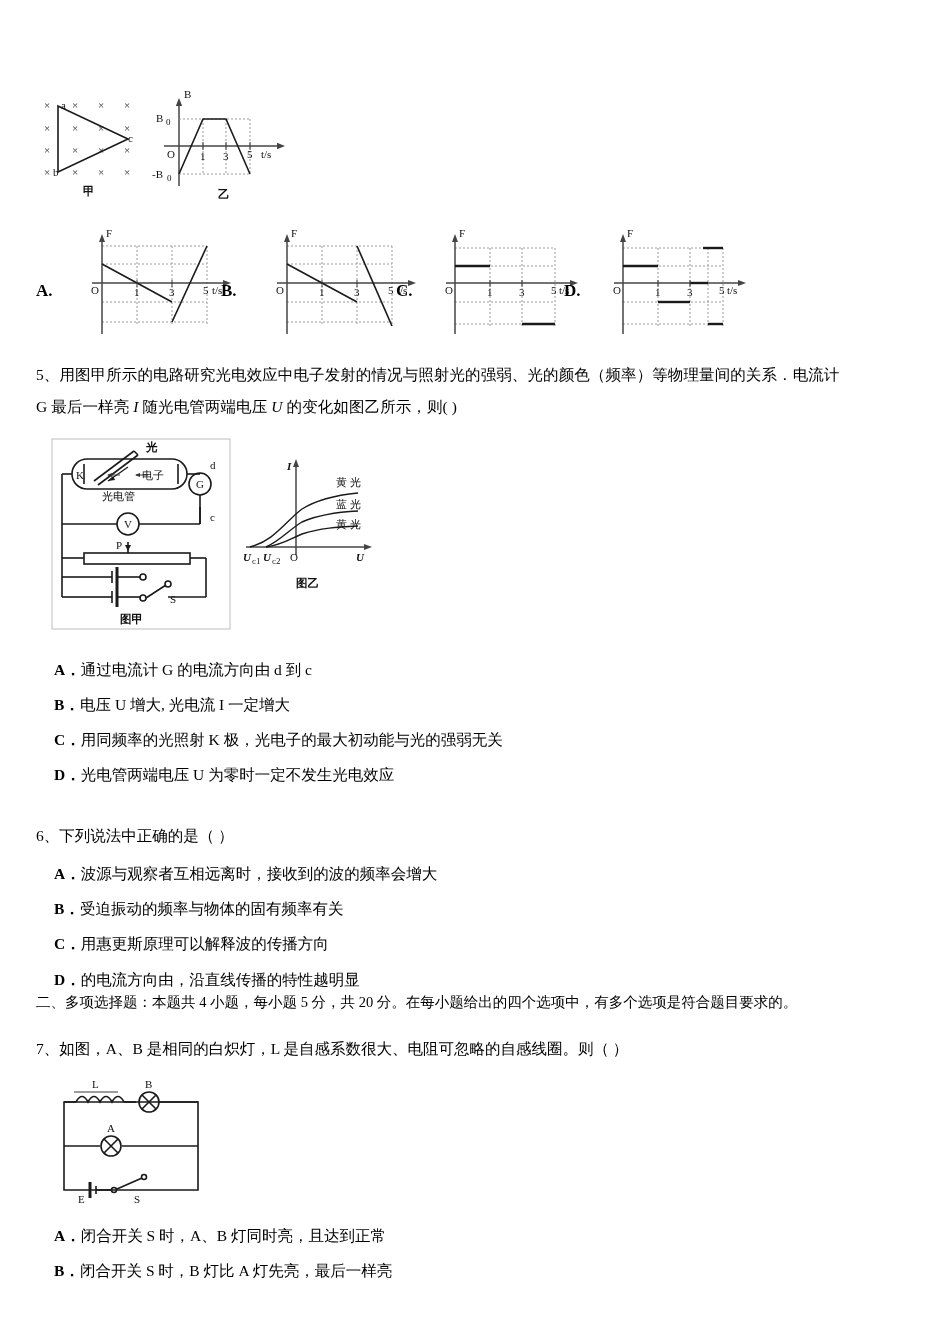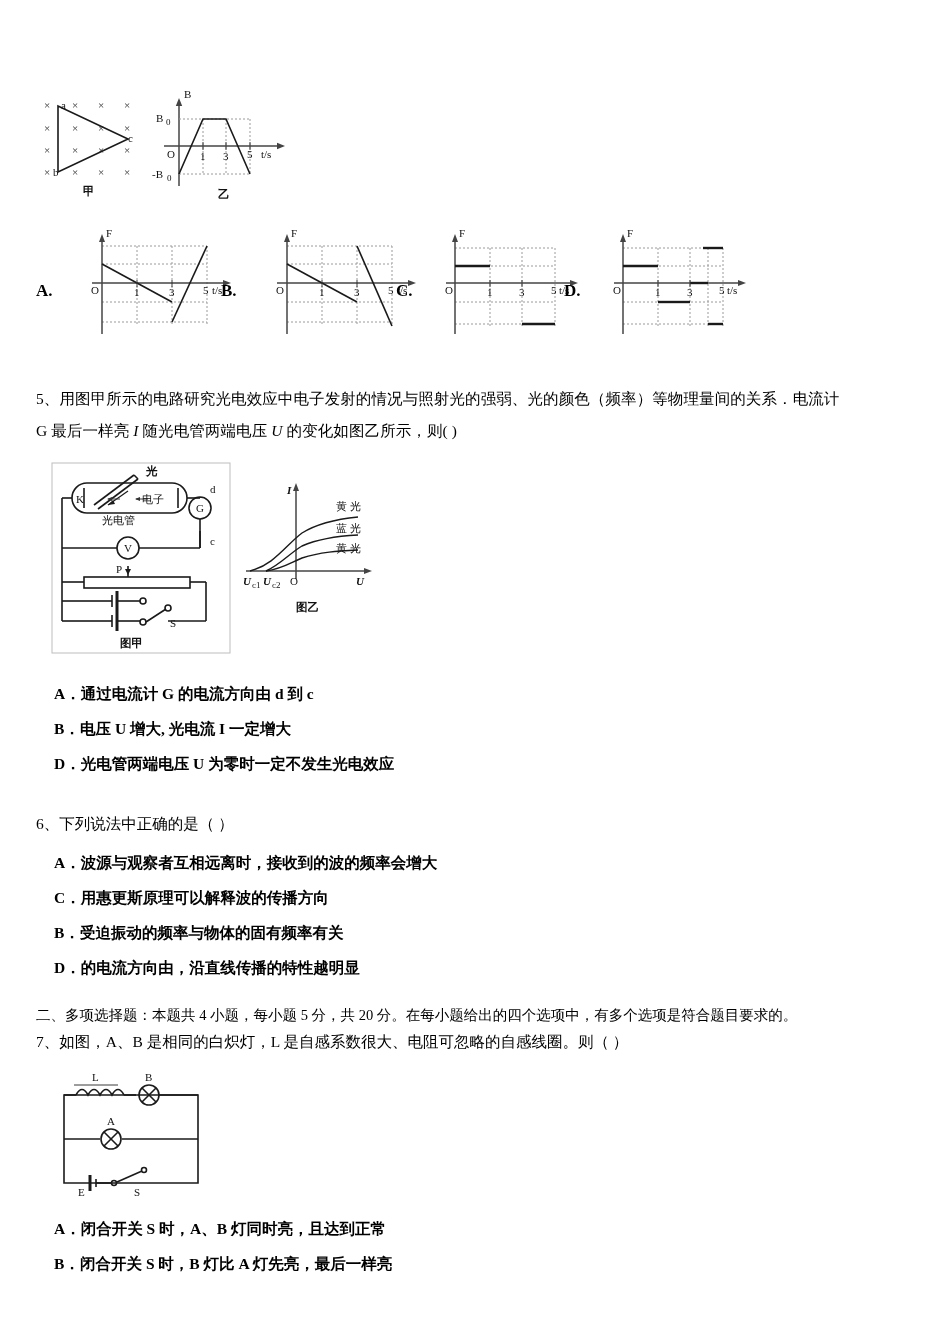--- a/index.html
+++ b/index.html
@@ -39,21 +39,21 @@
     font-size: 15.5px;
     line-height: 1.5;
     margin: 12px 0 0 18px;
     font-weight: bold;
   }
   .opt .lbl {
     display: inline-block;
     min-width: 26px;
     font-weight: bold;
   }
-  .opt .body { font-weight: bold; }
+  .opt .body { font-weight: normal; }
   .sec-head {
     font-size: 14.5px;
     line-height: 1.62;
     text-align: justify;
   }
   .qline {
     font-size: 15.5px;
     line-height: 1.9;
   }
   em.it { font-style: italic; font-family: "Liberation Serif", serif; }
@@ -269,21 +269,21 @@
         <text class="glyph" x="37" y="11">F</text>
         <text class="glyph" x="23" y="68">O</text>
         <text class="glyph" x="65" y="70">1</text>
         <text class="glyph" x="97" y="70">3</text>
         <text class="glyph" x="129" y="68">5</text>
         <text class="glyph" x="137" y="68">t/s</text>
       </svg>
     </div>
   </div>
 
-  <div class="qtext" style="margin-top:37px;">
+  <div class="qtext" style="margin-top:13px;">
     <span>5、</span><span>用图甲所示的电路研究光电效应中电子发射的情况与照射光的强弱、光的颜色（频率）等物理量间的关系．电流计</span><br>
     <span>G 最后一样亮 </span><em class="it">I</em><span> 随光电管两端电压 </span><em class="it">U</em><span> 的变化如图乙所示，则(  )</span>
   </div>
 
   <div class="fig-row" id="fig-photo">
     <svg width="330" height="195" viewBox="0 0 330 195" style="margin-left:14px;">
 
       <rect x="2" y="2" width="178" height="190" fill="none" stroke="#bdbdbd" stroke-width="1"></rect>
 
       <g>
@@ -391,45 +391,48 @@
   </div>
 
   <div style="margin-top:16px;">
     <div class="opt">
       <span class="lbl">A．</span><span class="body">通过电流计 G 的电流方向由 d 到 c</span>
     </div>
     <div class="opt">
       <span class="lbl">B．</span><span class="body">电压 U 增大, 光电流 I 一定增大</span>
     </div>
     <div class="opt">
+      <span class="lbl">C．</span><span class="body">用同频率的光照射 K 极，光电子的最大初动能与光的强弱无关</span>
+    </div>
+    <div class="opt">
       <span class="lbl">D．</span><span class="body">光电管两端电压 U 为零时一定不发生光电效应</span>
     </div>
   </div>
 
   <div class="qline" style="margin-top:34px;">6、下列说法中正确的是（      ）</div>
   <div>
     <div class="opt">
       <span class="lbl">A．</span><span class="body">波源与观察者互相远离时，接收到的波的频率会增大</span>
     </div>
     <div class="opt">
+      <span class="lbl">B．</span><span class="body">受迫振动的频率与物体的固有频率有关</span>
+    </div>
+    <div class="opt">
       <span class="lbl">C．</span><span class="body">用惠更斯原理可以解释波的传播方向</span>
     </div>
     <div class="opt">
-      <span class="lbl">B．</span><span class="body">受迫振动的频率与物体的固有频率有关</span>
-    </div>
-    <div class="opt">
       <span class="lbl">D．</span><span class="body">的电流方向由，沿直线传播的特性越明显</span>
     </div>
   </div>
 
-  <div class="sec-head" style="margin-top:24px;">
+  <div class="sec-head" style="">
     <span>二、多项选择题：本题共 4 小题，每小题 5 分，共 20 分。在每小题给出的四个选项中，有多个选项是符合题目要求的。</span><br>
   </div>
 
-  <div class="qline" style="margin-top:0;">7、如图，A、B 是相同的白炽灯，L 是自感系数很大、电阻可忽略的自感线圈。则（   ）</div>
+  <div class="qline" style="margin-top:20px;">7、如图，A、B 是相同的白炽灯，L 是自感系数很大、电阻可忽略的自感线圈。则（   ）</div>
 
   <div class="fig-row" id="fig-circuit">
     <svg width="185" height="132" viewBox="0 0 185 132" style="margin-left:14px;">
 
       <path class="stroke" d="M14,30 L14,118 L148,118 L148,30 Z"></path>
 
       <g>
         <path class="stroke" d="M14,30 L26,30"></path>
         <path class="stroke" d="M26,30 q6,-11 12,0 q6,-11 12,0 q6,-11 12,0 q6,-11 12,0"></path>
         <path class="stroke" d="M74,30 L86,30"></path>

